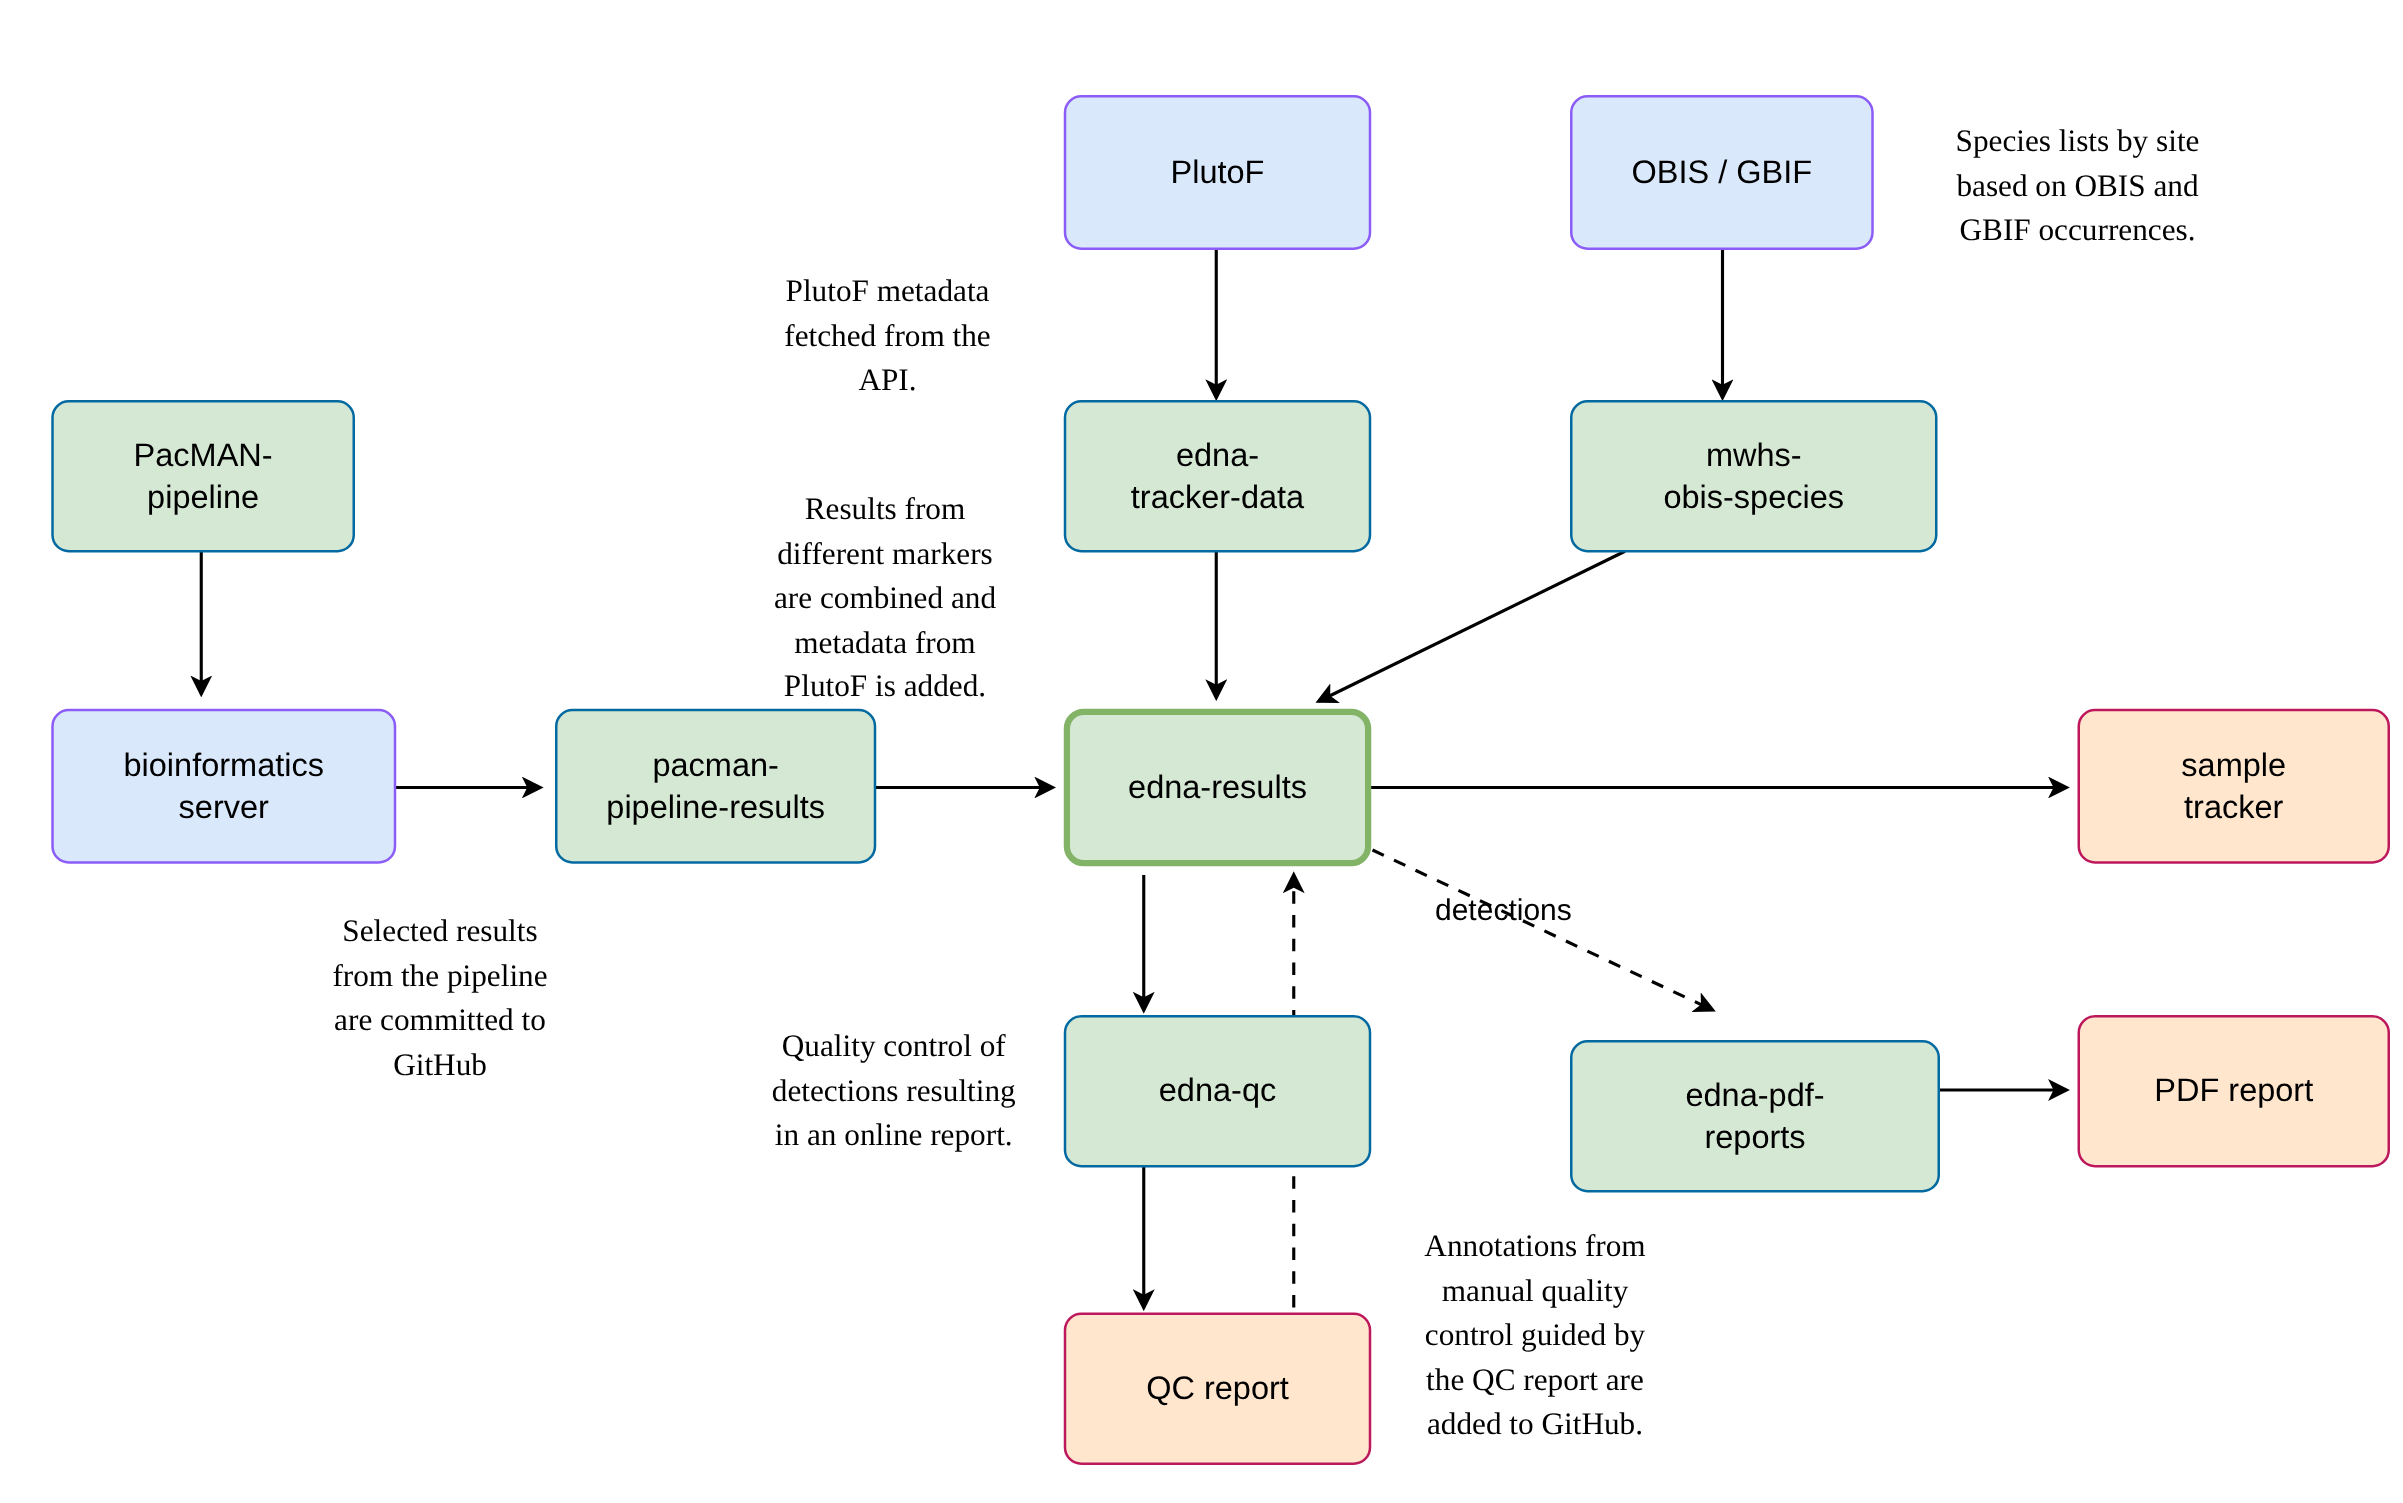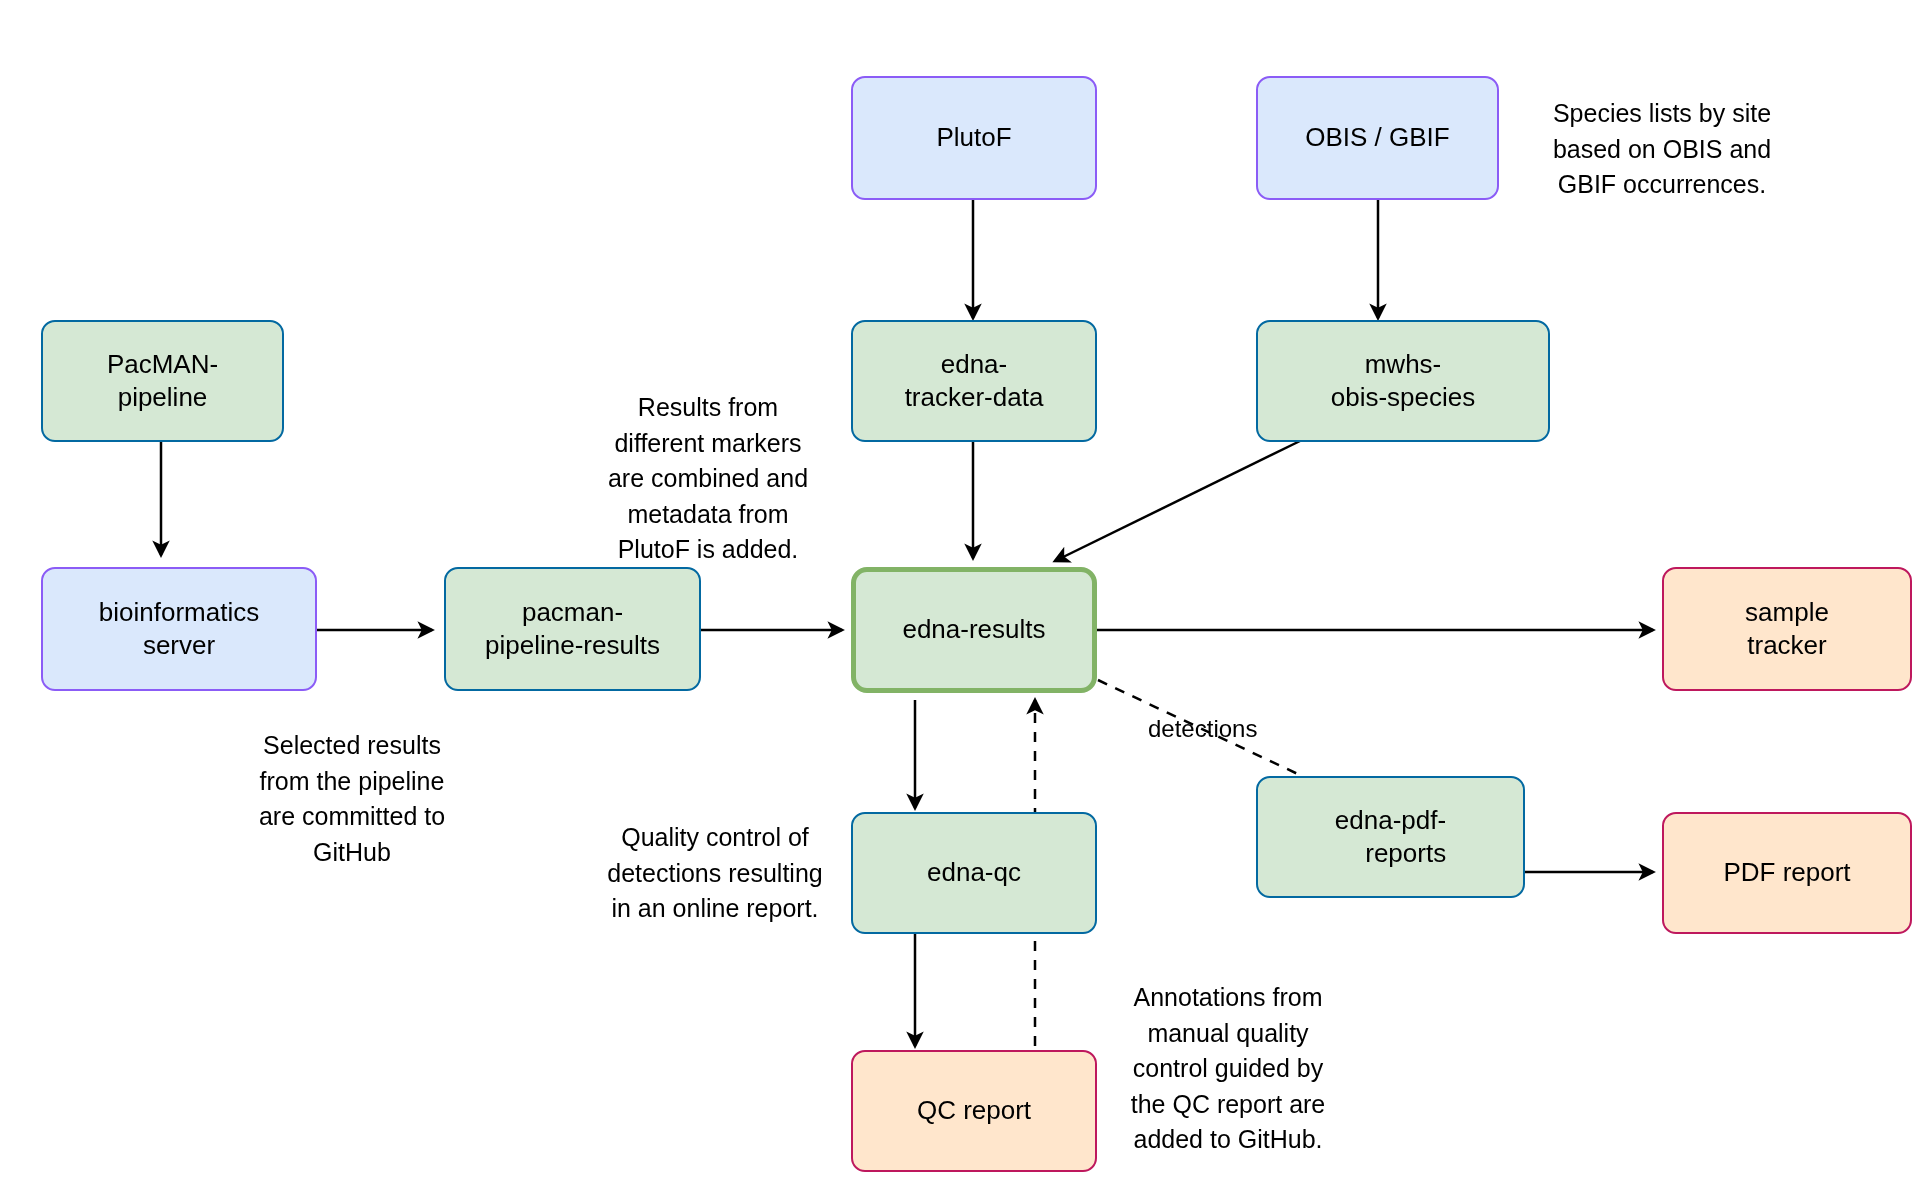--- a/index.html
+++ b/index.html
@@ -19,21 +19,21 @@
     padding:4px 10px;
     white-space:pre-line;
   }
   .node.green{background:#d5e8d4;border:2px solid #0369a1;}
   .node.blue{background:#dae8fc;border:2px solid #8b5cf6;}
   .node.orange{background:#ffe6cc;border:2px solid #be185d;}
   .node.highlight{border-width:5px;border-color:#82b366;border-radius:16px;}
 
   .note{
     position:absolute;text-align:center;font-size:25px;line-height:1.42;
-    white-space:pre-line;color:#000;
+    white-space:pre-line;color:#000;font-family:Liberation Serif, serif;
   }
   .edge-label{
     position:absolute;font-size:24px;line-height:1.2;color:#000;text-align:center;
     white-space:nowrap;
   }
 </style>
 </head>
 <body>
 
 <div id="canvas">
@@ -117,27 +117,30 @@
   <div class="node green" style="left:1256px;top:320px;width:294px;height:122px;">mwhs-
 obis-species</div>
 
   <div class="node green highlight" style="left:851px;top:567px;width:246px;height:126px;">edna-results</div>
 
   <div class="node orange" style="left:1662px;top:567px;width:250px;height:124px;">sample
 tracker</div>
 
   <div class="node green" style="left:851px;top:812px;width:246px;height:122px;">edna-qc</div>
 
-  <div class="node green" style="left:1256px;top:776px;width:269px;height:122px;text-align:right;">edna-pdf-
+  <div class="node green" style="left:1256px;top:832px;width:296px;height:122px;">edna-pdf-
 reports</div>
 
   <div class="node orange" style="left:1662px;top:812px;width:250px;height:122px;">PDF report</div>
 
   <div class="node orange" style="left:851px;top:1050px;width:246px;height:122px;">QC report</div>
 
+  <div class="note" style="left:600px;top:216px;width:220px;">PlutoF metadata
+fetched from the
+API.</div>
 
   <div class="note" style="left:238px;top:728px;width:228px;">Selected results
 from the pipeline
 are committed to
 GitHub</div>
 
   <div class="note" style="left:593px;top:390px;width:230px;">Results from
 different markers
 are combined and
 metadata from

